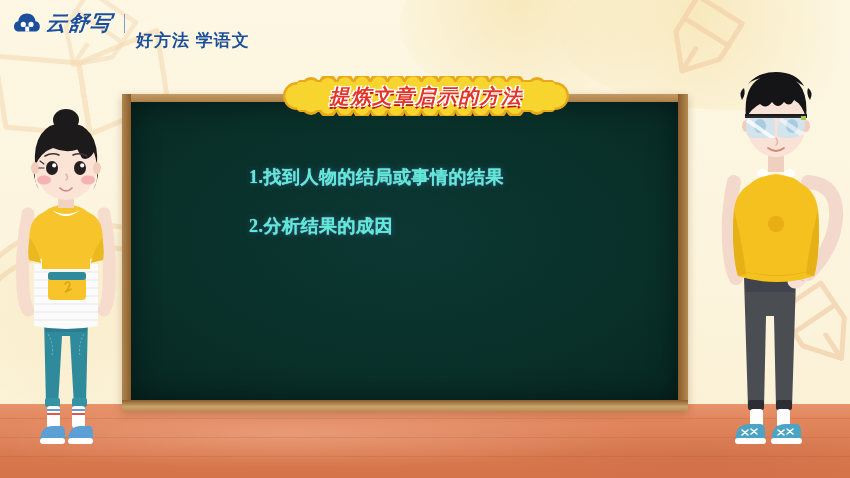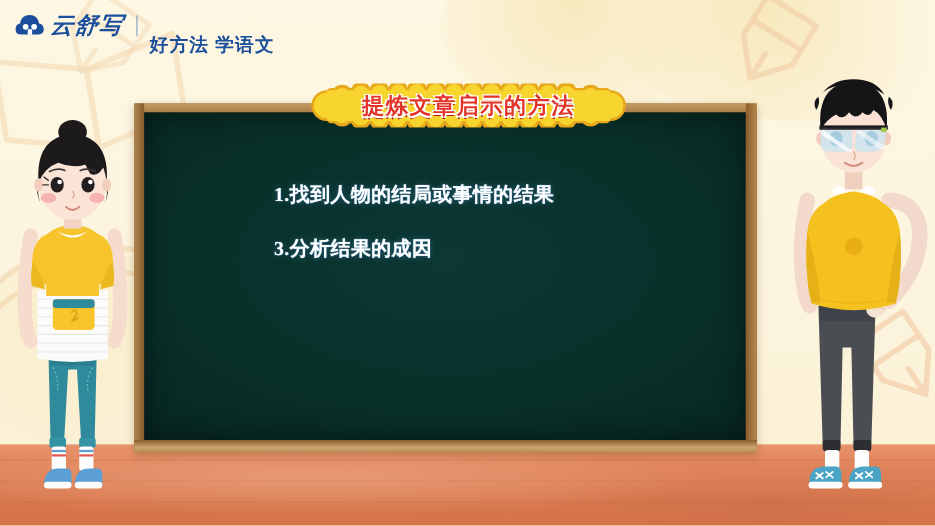--- a/index.html
+++ b/index.html
@@ -96,32 +96,32 @@
     box-shadow: inset 0 0 28px rgba(0,0,0,.45);
   }
 
   
   #board-lines {
     position:absolute; left:9px; top:8px; width:547px; height:298px;
     padding:66px 0 0 118px; z-index:12;
   }
   .board-line {
     font-family:"Liberation Serif", serif;
-    font-size:18px; font-weight:bold; color:#ffffff;
+    font-size:18px; font-weight:bold; color:#5eead4;
     letter-spacing:.5px; line-height:1;
     margin-bottom:31px; white-space:nowrap;
     text-shadow:
       0 0 1px rgba(160,215,255,.9),
       1px 1px 0 rgba(20,60,90,.55),
       0 0 7px rgba(90,170,235,.35);
   }
 
   
   #title-banner {
-    position:absolute; left:281px; top:76px; width:290px; height:24px; z-index:30;
+    position:absolute; left:281px; top:76px; width:290px; height:24px; z-index:30;font-style:italic;
   }
   #title-cloud { position:absolute; left:0; top:0; }
   #title-text {
     position:absolute; left:0; top:0; width:290px; height:40px;
     display:flex; align-items:center; justify-content:center;
     font-family:"Liberation Serif", serif;
     font-size:20px; font-weight:bold; letter-spacing:1.5px;
     color:#e3342a; white-space:nowrap;
     text-shadow:
       -1.4px -1.4px 0 #fff, 1.4px -1.4px 0 #fff,
@@ -213,21 +213,21 @@
 
   <div id="blackboard">
     <div id="board-surface"></div>
     <div id="board-frame-top"></div>
     <div id="board-frame-left"></div>
     <div id="board-frame-right"></div>
     <div id="board-frame-bottom"></div>
 
     <div id="board-lines">
       <div class="board-line">1.找到人物的结局或事情的结果</div>
-      <div class="board-line">3.分析结果的成因</div>
+      <div class="board-line">2.分析结果的成因</div>
     </div>
   </div>
 
   <div id="title-banner">
     <svg id="title-cloud" width="290" height="40" viewBox="0 0 290 40">
       <defs>
         <path id="cloudpath" d="
           M18 20
           a10 10 0 0 1 8 -12
           a10.5 10.5 0 0 1 17 -4

